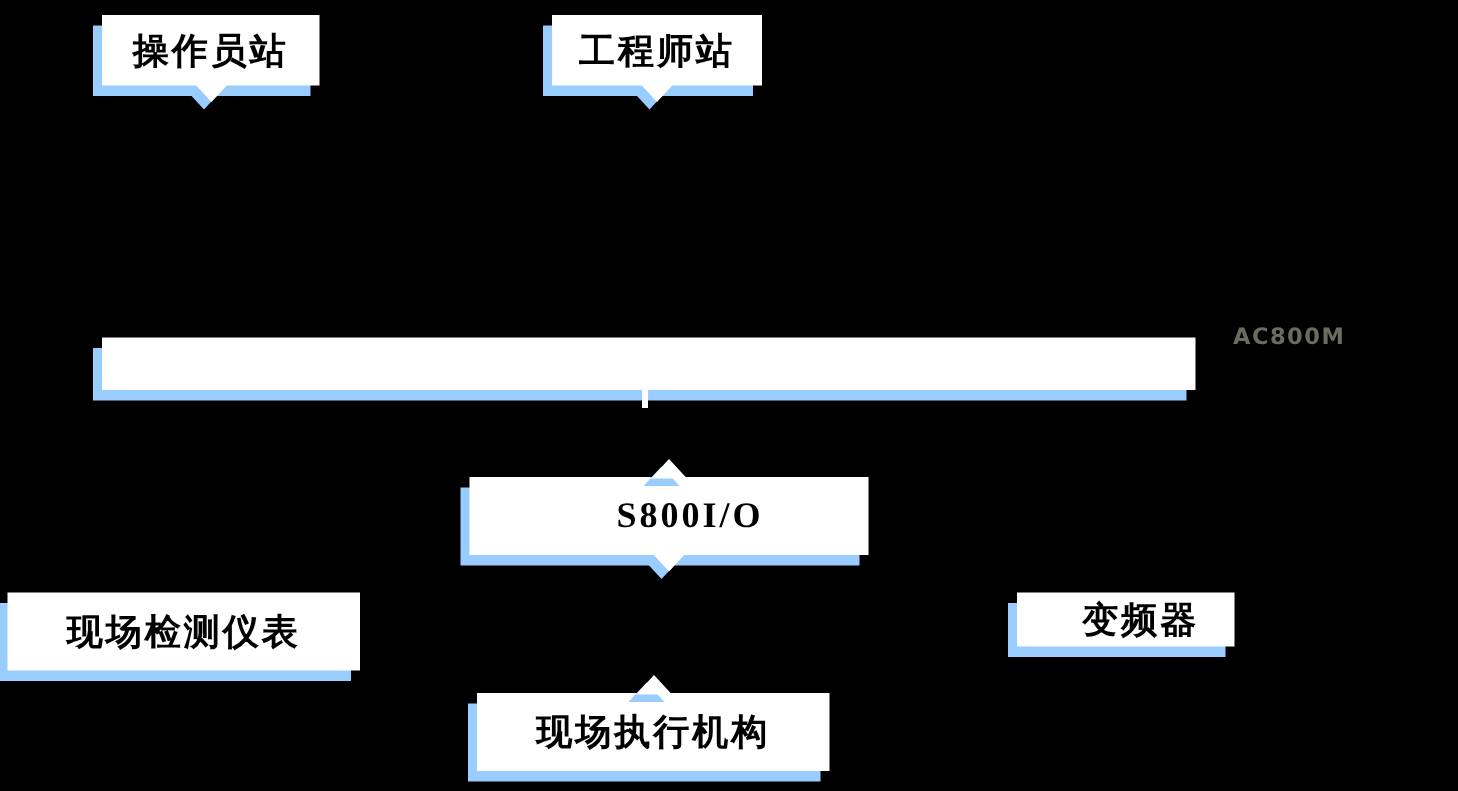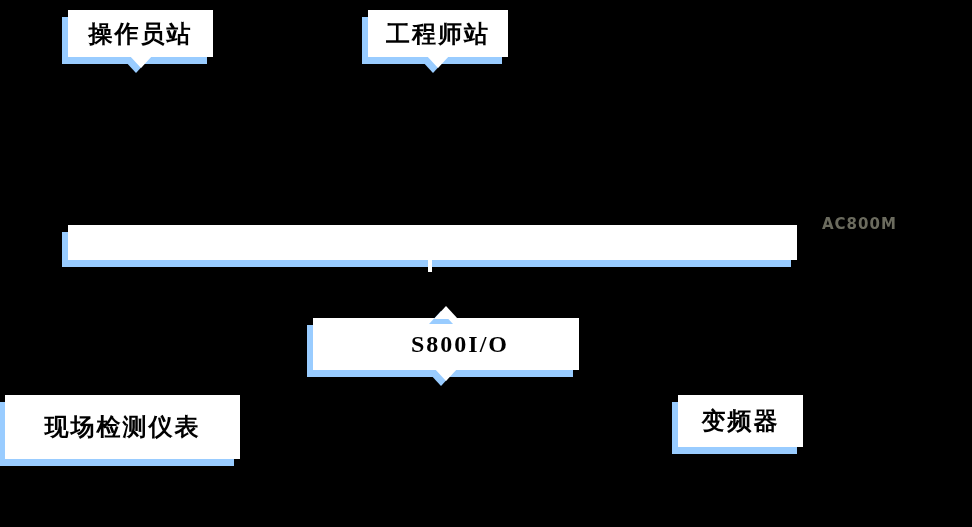--- a/index.html
+++ b/index.html
@@ -29,22 +29,22 @@
     font-size: 24px;
     color: #000000;
     letter-spacing: 2px;
     white-space: nowrap;
   }
   
   .n-operator   { left: 68px;  top: 10px;  width: 145px; height: 47px; }
   .n-engineer   { left: 368px; top: 10px;  width: 140px; height: 47px; }
   .n-bus        { left: 68px;  top: 225px; width: 729px; height: 35px; }
   .n-s800       { left: 313px; top: 318px; width: 238px; height: 52px; padding-left: 28px; }
-  .n-instr      { left: 5px;   top: 395px; width: 235px; height: 64px; }
-  .n-inverter   { left: 678px; top: 395px; width: 125px; height: 52px; }
+  .n-instr      { left: 5px;   top: 395px; width: 235px; height: 52px; }
+  .n-inverter   { left: 678px; top: 395px; width: 125px; height: 36px; padding-left: 20px; }
   .n-actuator   { left: 318px; top: 462px; width: 235px; height: 52px; }
 
   .bus-side-label {
     position: absolute;
     left: 822px;
     top: 215px;
     font-family: "DejaVu Sans", "Liberation Sans", sans-serif;
     font-size: 15px;
     font-weight: bold;
     color: #6b6b5e;
@@ -118,14 +118,21 @@
   </div>
 
   <div class="node n-instr">
     <span class="label">现场检测仪表</span>
   </div>
 
   <div class="node n-inverter">
     <span class="label">变频器</span>
   </div>
 
+  <div class="node n-actuator">
+    <span class="label">现场执行机构</span>
+    <div class="notch notch-up">
+      <div class="tri up-shadow"></div>
+      <div class="tri up-white"></div>
+    </div>
+  </div>
 
 </div>
 
 </body></html>

